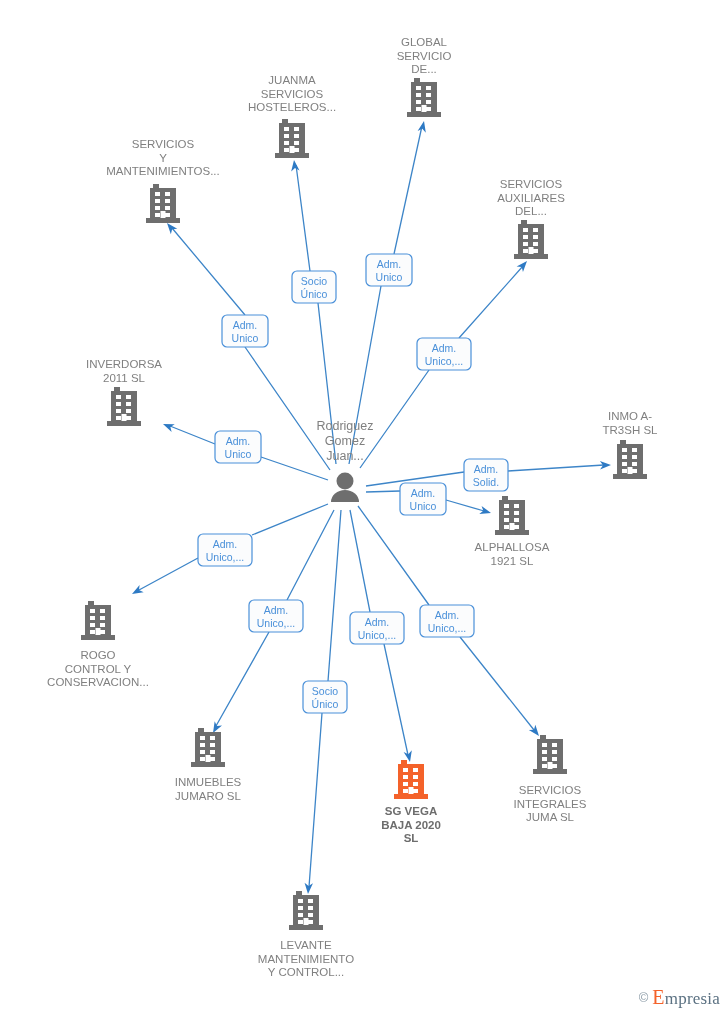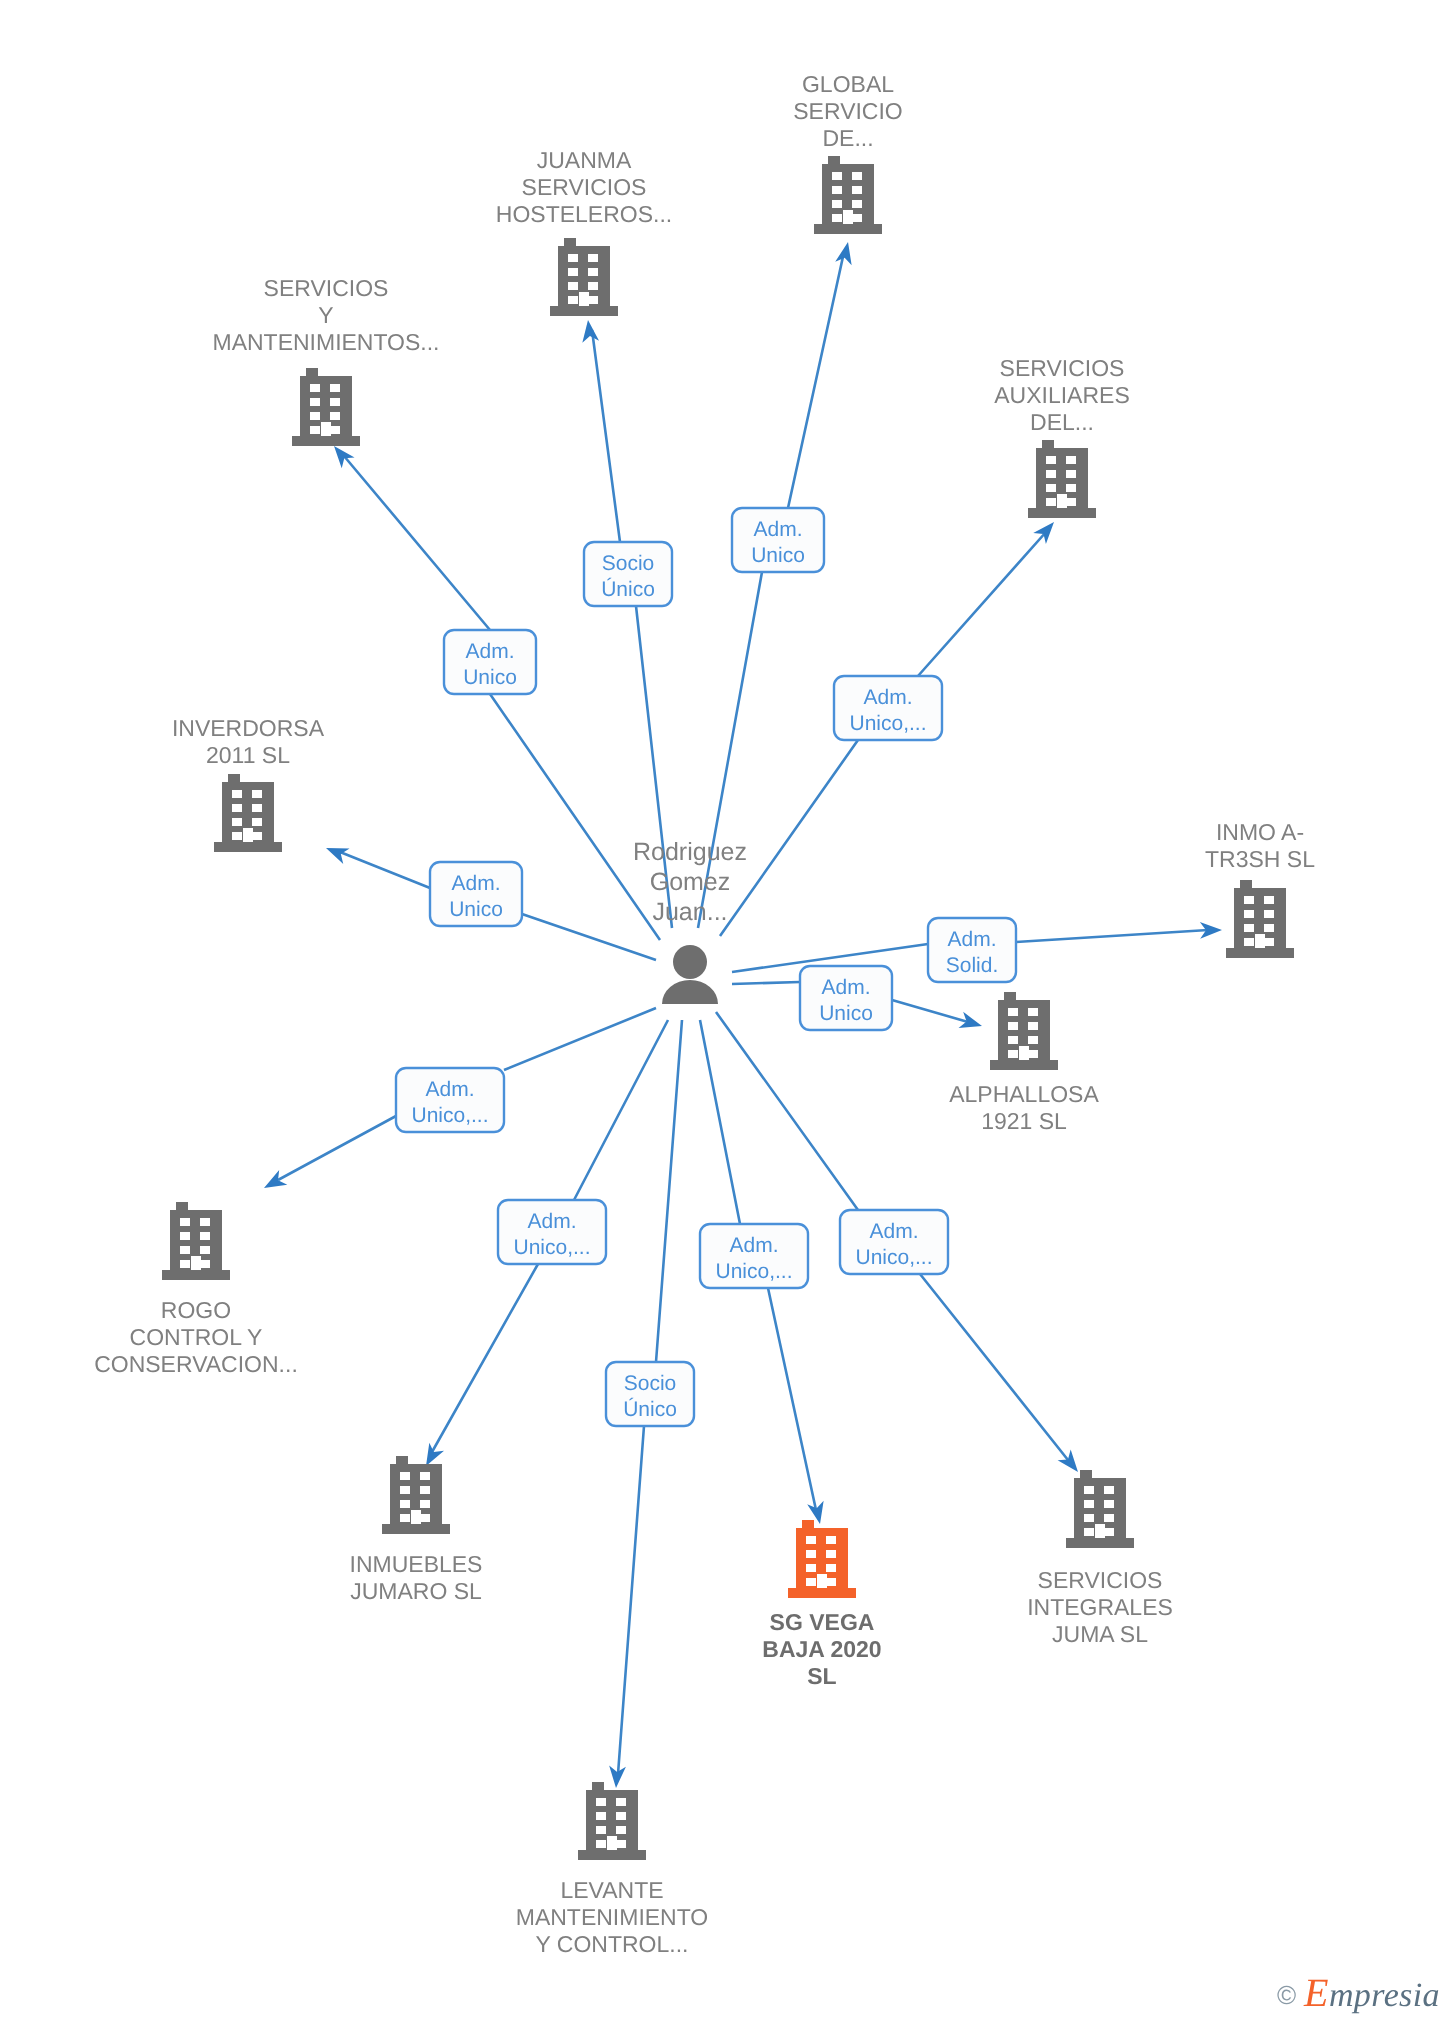--- a/index.html
+++ b/index.html
@@ -69,21 +69,20 @@
     gap: 4px;
     font-family: "Liberation Serif", serif;
   }
   #watermark .c-mark {
     color: #8a9aa6;
     font-size: 13px;
     font-family: "Liberation Sans", sans-serif;
   }
   #watermark .brand {
     font-size: 17px;
-    font-style: italic;
     color: #5b7182;
     letter-spacing: 0.2px;
     text-align: right;
   }
   #watermark .brand .cap {
     color: #f4622a;
     font-size: 20px;
   }
 </style>
 </head>

